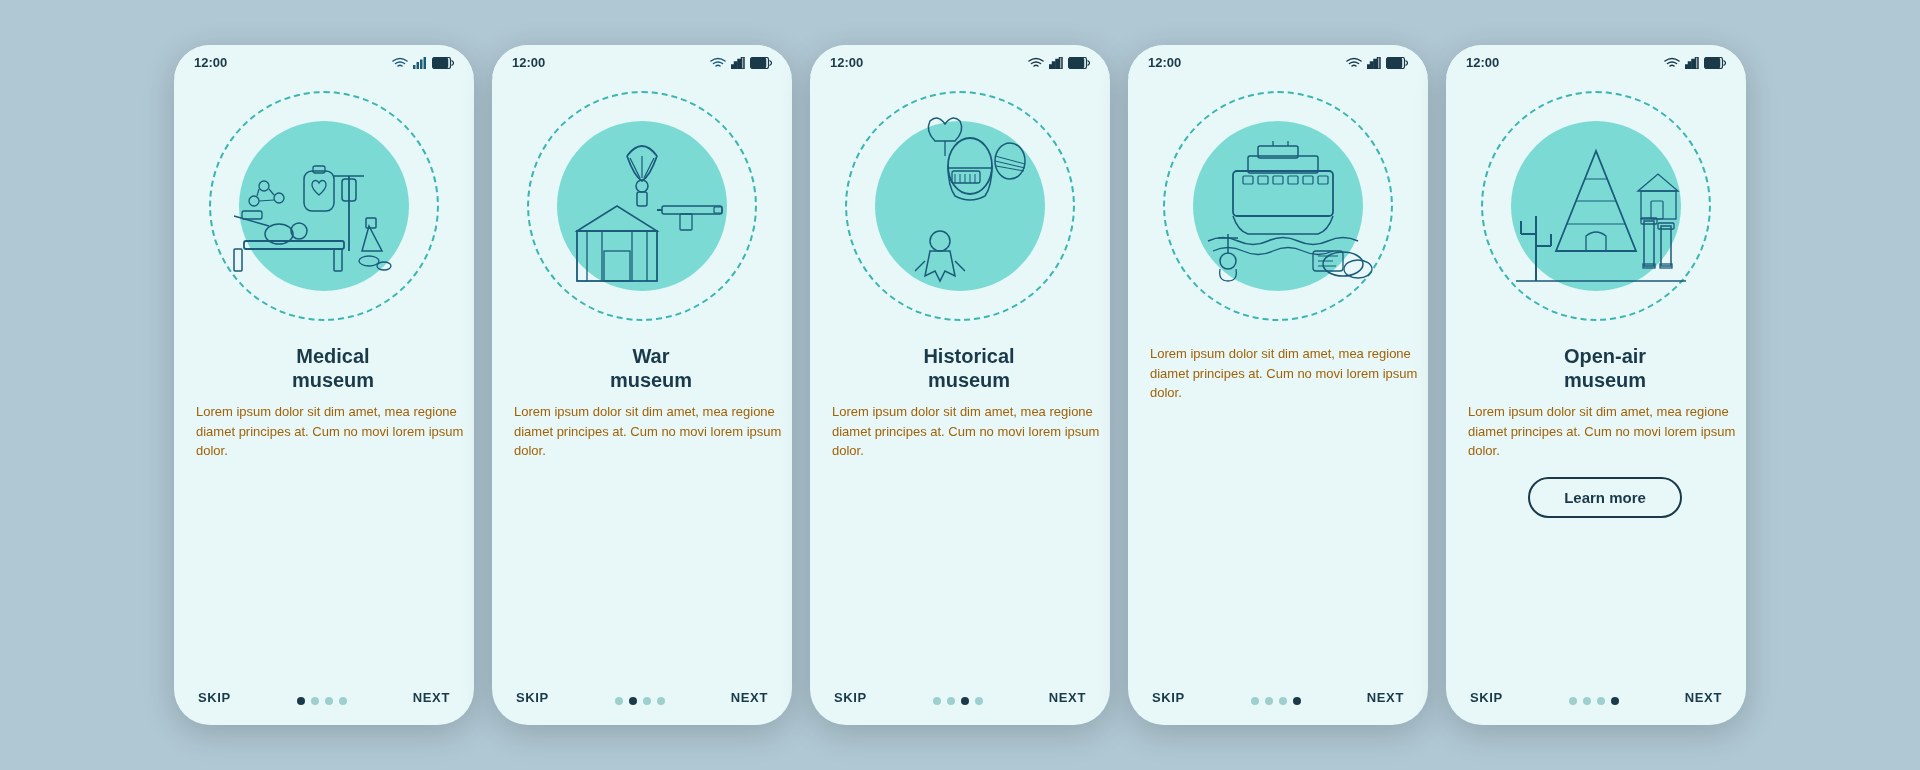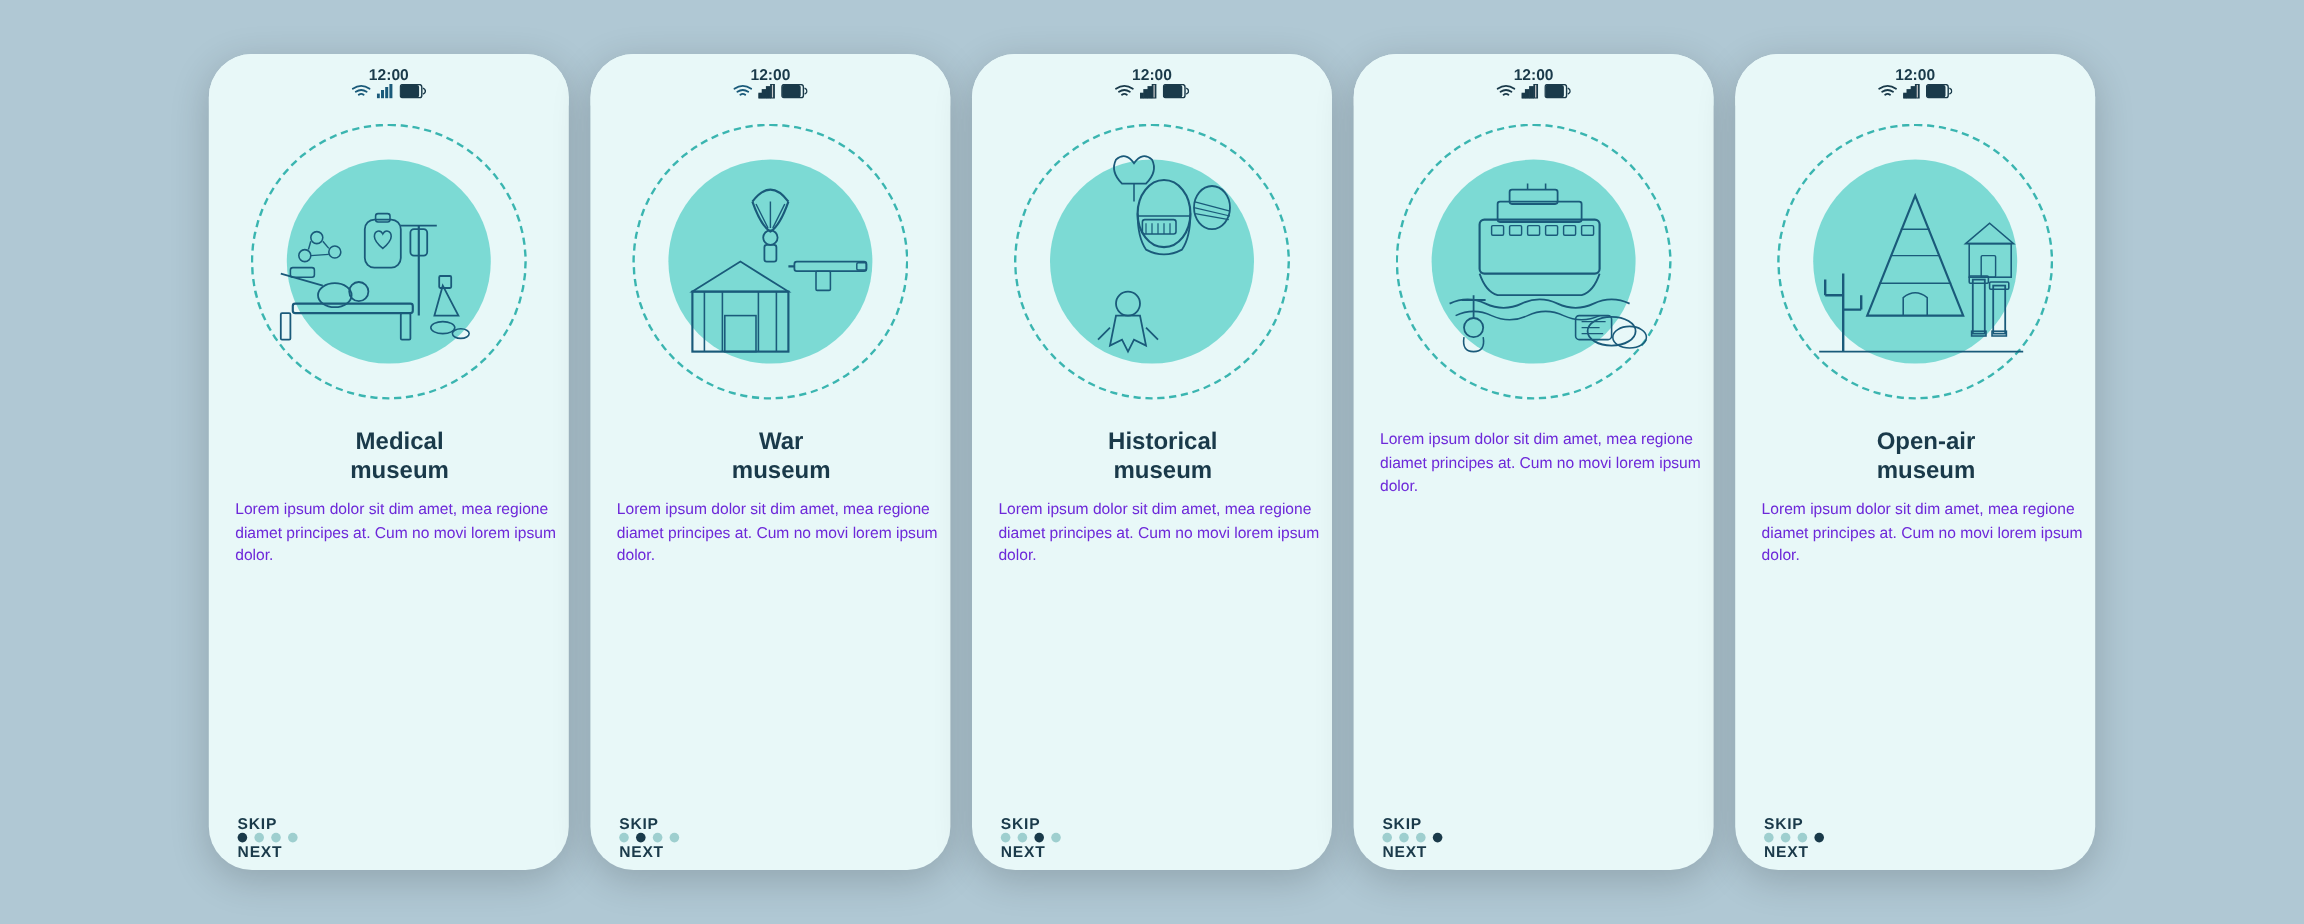--- a/index.html
+++ b/index.html
@@ -34,21 +34,20 @@
       position: relative;
     }
 
     
     .status-bar {
       display: flex;
       justify-content: space-between;
       align-items: center;
       padding: 10px 20px 6px 20px;
       background: #e8f8f8;
-      flex-direction: column;
     }
 
     .status-time {
       font-size: 13px;
       font-weight: 600;
       color: #1a3a4a;
     }
 
     .status-icons {
       display: flex;
@@ -106,21 +105,21 @@
       font-size: 20px;
       font-weight: 700;
       color: #1a3a4a;
       text-align: center;
       margin-bottom: 10px;
       line-height: 1.2;
     }
 
     .museum-desc {
       font-size: 13px;
-      color: #6d28d9;
+      color: #a16207;
       line-height: 1.5;
       text-align: left;
     }
 
     .learn-more-btn {
       display: block;
       margin: 16px auto 0 auto;
       border: 2px solid #1a3a4a;
       border-radius: 24px;
       padding: 10px 34px;
@@ -129,24 +128,23 @@
       color: #1a3a4a;
       background: transparent;
       cursor: pointer;
       text-align: center;
       width: fit-content;
     }
 
     
     .phone-bottom {
       display: flex;
-      align-items: flex-start;
+      align-items: flex-end;
       justify-content: space-between;
-      padding: 12px 24px 8px 24px;
-      flex-direction: column;
+      padding: 12px 24px 20px 24px;
     }
 
     .nav-btn {
       font-size: 13px;
       font-weight: 700;
       color: #1a3a4a;
       letter-spacing: 0.05em;
       cursor: pointer;
     }
 
@@ -496,20 +494,21 @@
         <rect x="165" y="105" width="35" height="28" stroke="#1a5a7a" stroke-width="1.3" fill="none"></rect>
         <polygon points="162,105 182,88 202,105" stroke="#1a5a7a" stroke-width="1.3" fill="none"></polygon>
         <rect x="175" y="115" width="12" height="18" rx="1" stroke="#1a5a7a" stroke-width="1.2" fill="none"></rect>
 
         <line x1="40" y1="195" x2="210" y2="195" stroke="#1a5a7a" stroke-width="1.5"></line>
       </svg>
     </div>
     <div class="phone-content">
       <div class="museum-title">Open-air<br>museum</div>
       <div class="museum-desc">Lorem ipsum dolor sit dim amet, mea regione diamet principes at. Cum no movi lorem ipsum dolor.</div>
+      <button class="learn-more-btn">Learn more</button>
     </div>
     <div class="phone-bottom">
       <span class="nav-btn">SKIP</span>
       <div class="dots-container">
         <div class="dot"></div>
         <div class="dot"></div>
         <div class="dot"></div>
         <div class="dot active"></div>
       </div>
       <span class="nav-btn">NEXT</span>

